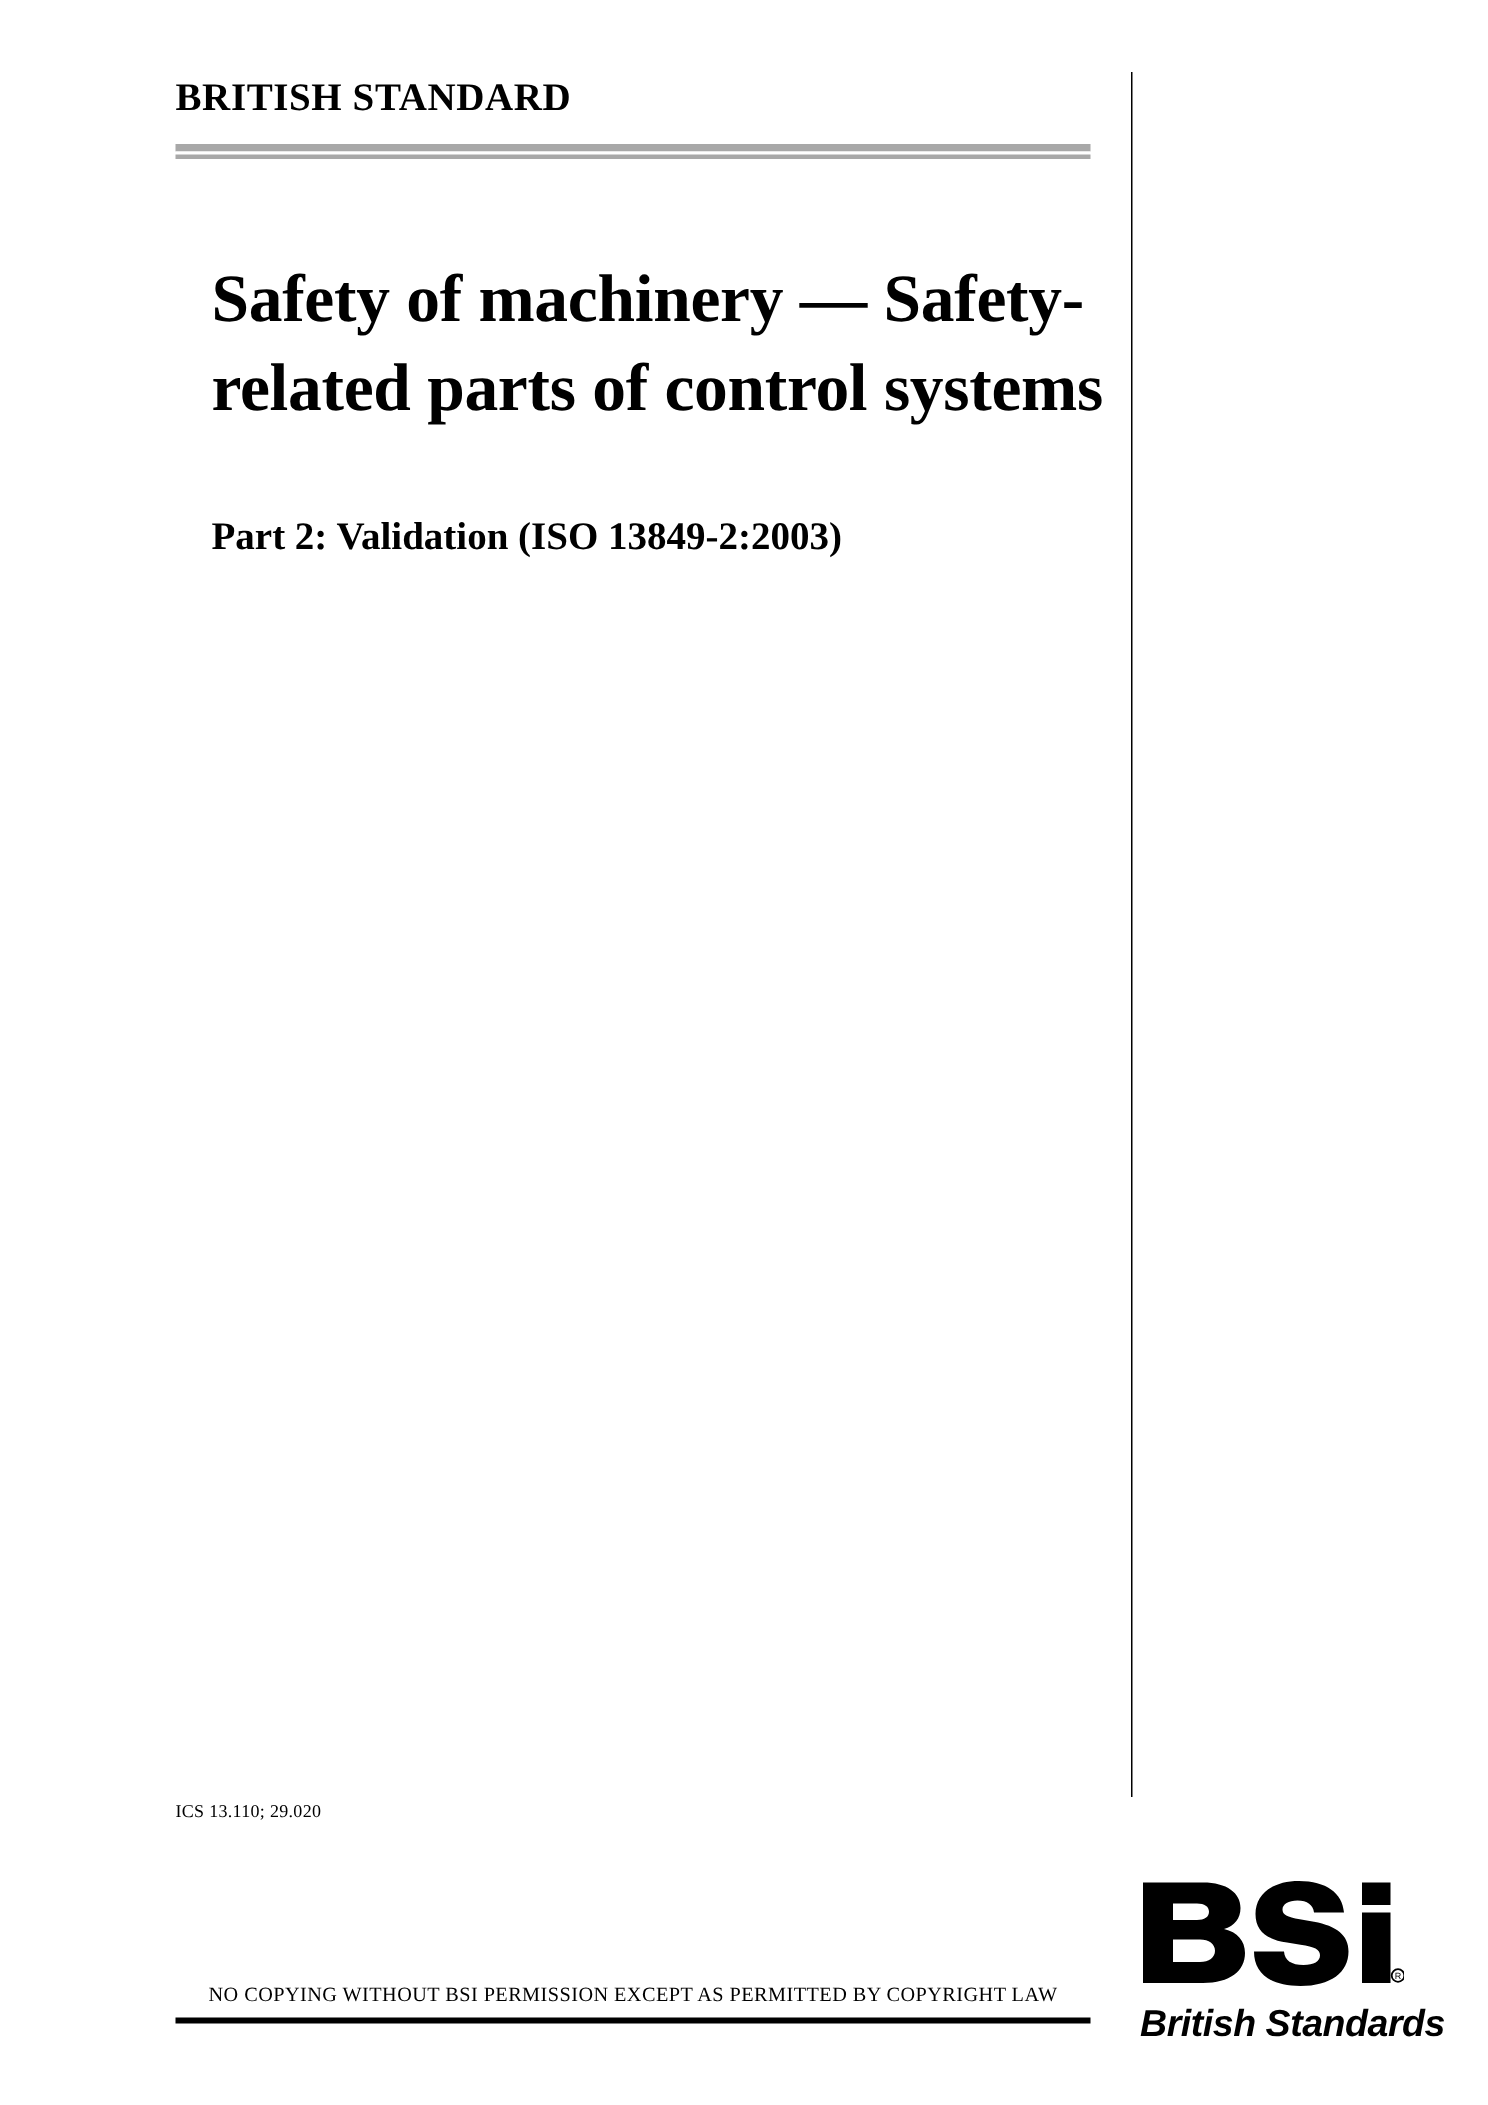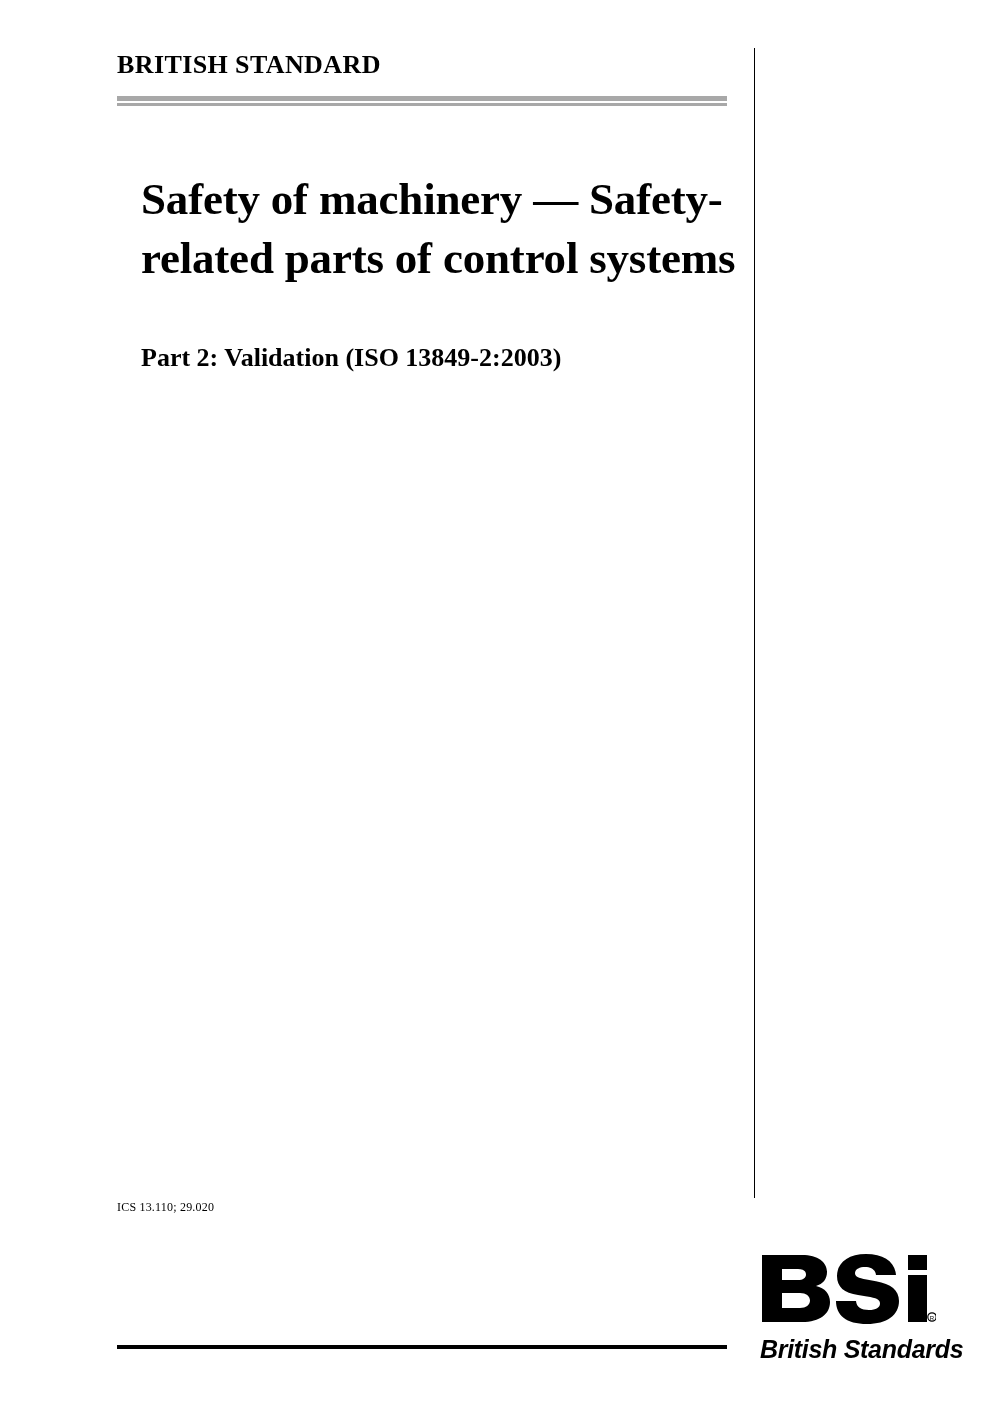--- a/index.html
+++ b/index.html
@@ -180,20 +180,21 @@
 
   <div class="v-divider"></div>
 
   <div class="title-block">
     <h1 class="main-title">Safety of machinery — Safety-related parts of control systems</h1>
     <h2 class="subtitle">Part 2: Validation (ISO 13849-2:2003)</h2>
   </div>
 
   <div class="ics">ICS 13.110; 29.020</div>
 
+  <div class="footer-text">NO COPYING WITHOUT BSI PERMISSION EXCEPT AS PERMITTED BY COPYRIGHT LAW</div>
   <div class="footer-rule"></div>
 
   <div class="logo-wrap">
     <div class="logo-mark">
       <svg width="176" height="74" viewBox="0 0 176 74" xmlns="http://www.w3.org/2000/svg" aria-hidden="true">
 
         <path fill="#000000" d="M2 2 h40 c16 0 25 7 25 17 0 7-4 12-11 14 9 2 14 8 14 16 0 12-10 20-28 20 H2 Z
                                  M22 16 v11 h16 c5 0 8-2 8-5.5 0-3.5-3-5.5-8-5.5 Z
                                  M22 40 v15 h18 c6 0 10-3 10-7.5 0-4.5-4-7.5-10-7.5 Z"></path>
 

